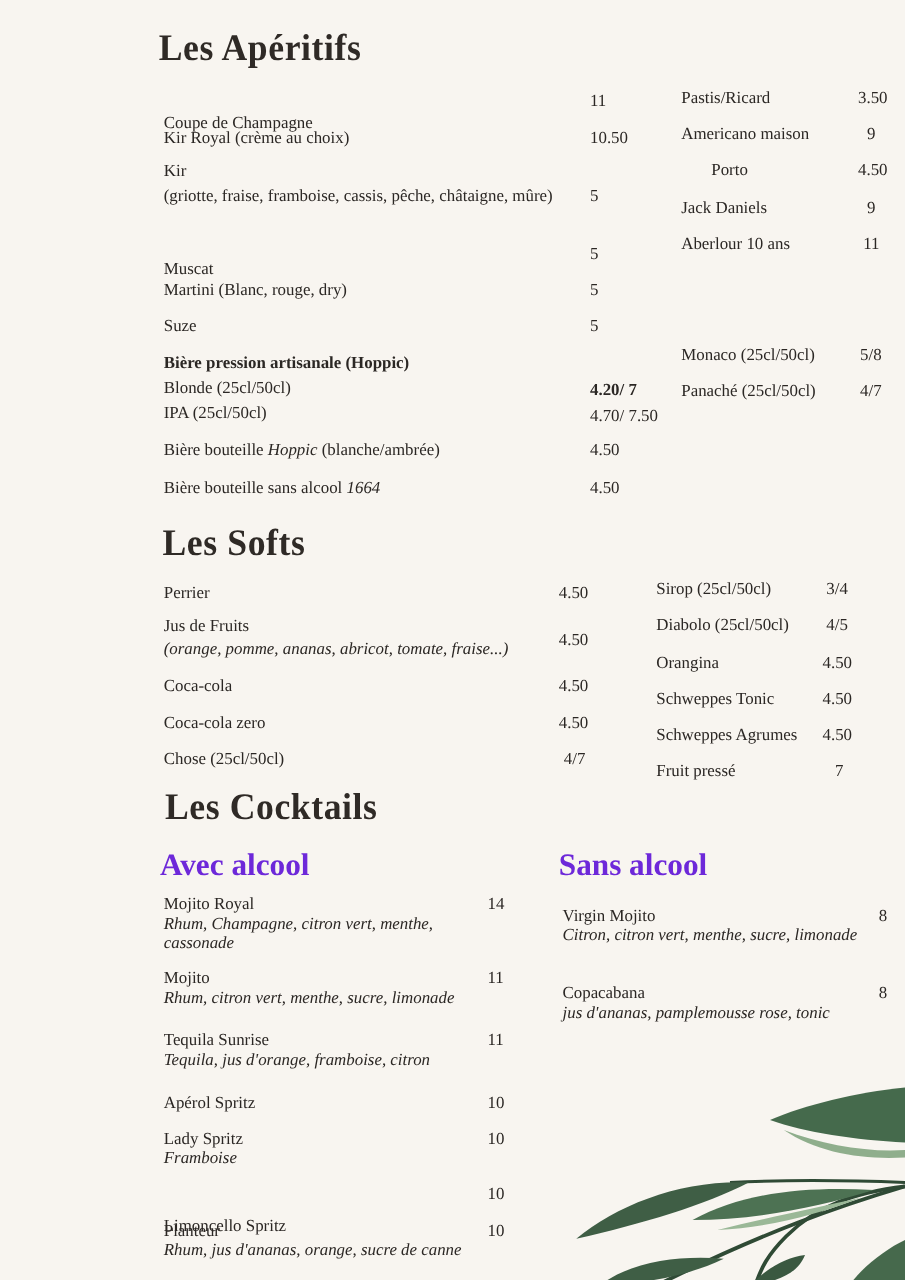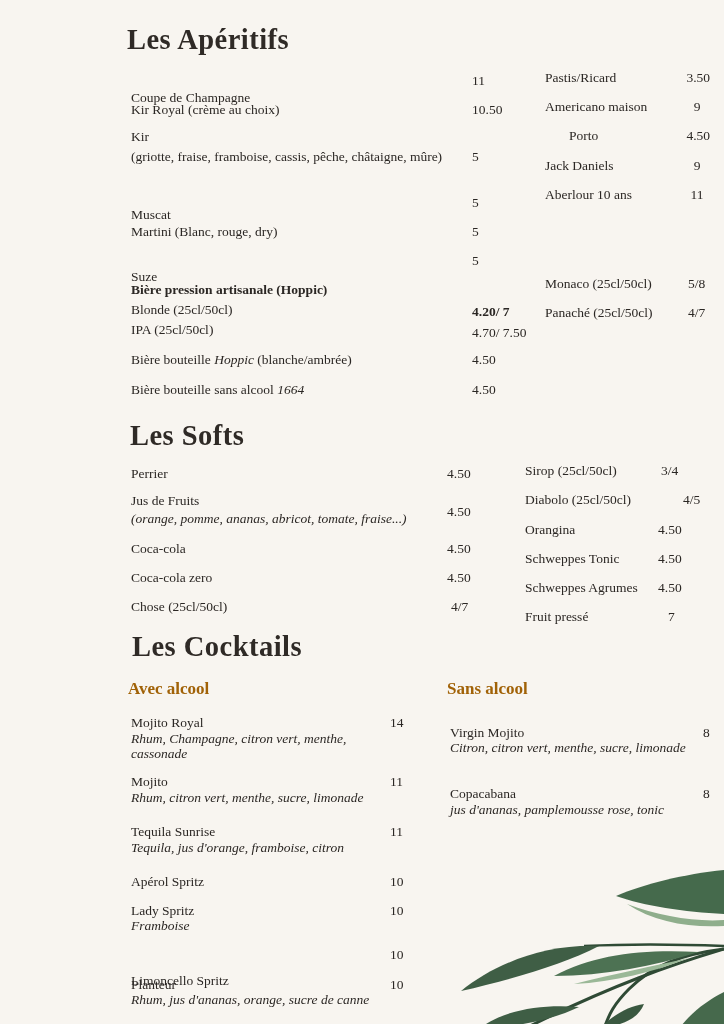--- a/index.html
+++ b/index.html
@@ -17,22 +17,22 @@
       font-size: 30px;
       letter-spacing: 0.5px;
       color: #2f2a26;
       white-space: nowrap;
       transform: scaleX(0.95);
       transform-origin: left center;
     }
     .h2 {
       font-family: "Liberation Serif", serif;
       font-weight: bold;
-      font-size: 17px;
-      color: #a16207;
+      font-size: 25px;
+      color: #6d28d9;
       white-space: nowrap;
     }
     .t {
       font-family: "Liberation Serif", serif;
       font-size: 13.5px;
       color: #2b2724;
       white-space: nowrap;
       line-height: 16px;
     }
     .i { font-style: italic; }
@@ -56,21 +56,21 @@
   <div class="abs t" style="left:131px; top:129px;">Kir</div>
   <div class="abs t" style="left:131px; top:149px;">(griotte, fraise, framboise, cassis, pêche, châtaigne, mûre)</div>
   <div class="abs t" style="left:472px; top:149px;">5</div>
 
   <div class="abs t" style="left:131px; top:195px;margin-top:12px;">Muscat</div>
   <div class="abs t" style="left:472px; top:195px;">5</div>
 
   <div class="abs t" style="left:131px; top:224px;">Martini  (Blanc, rouge, dry)</div>
   <div class="abs t" style="left:472px; top:224px;">5</div>
 
-  <div class="abs t" style="left:131px; top:253px;margin-top:16px;">Suze</div>
+  <div class="abs t" style="left:131px; top:253px;">Suze</div>
   <div class="abs t" style="left:472px; top:253px;">5</div>
 
   <div class="abs t b" style="left:131px; top:282px;">Bière pression artisanale (Hoppic)</div>
   <div class="abs t" style="left:131px; top:302px;">Blonde  (25cl/50cl)</div>
   <div class="abs t" style="left:472px; top:304px;font-weight:bold;">4.20/ 7</div>
   <div class="abs t" style="left:131px; top:322px;">IPA (25cl/50cl)</div>
   <div class="abs t" style="left:472px; top:325px;">4.70/ 7.50</div>
 
   <div class="abs t" style="left:131px; top:352px;"><span>Bière bouteille </span><span class="i">Hoppic</span><span> (blanche/ambrée)</span></div>
   <div class="abs t" style="left:472px; top:352px;">4.50</div>
@@ -120,21 +120,21 @@
 
   <div class="abs t" style="left:131px; top:599px;">Chose (25cl/50cl)</div>
   <div class="abs t" style="left:451px; top:599px;">4/7</div>
 </div>
 
 <div>
   <div class="abs t" style="left:525px; top:463px;">Sirop (25cl/50cl)</div>
   <div class="abs t" style="left:661px; top:463px;">3/4</div>
 
   <div class="abs t" style="left:525px; top:492px;">Diabolo (25cl/50cl)</div>
-  <div class="abs t" style="left:661px; top:492px;margin-left:22px;">4/5</div>
+  <div class="abs t" style="left:661px; top:492px;">4/5</div>
 
   <div class="abs t" style="left:525px; top:522px;">Orangina</div>
   <div class="abs t" style="left:658px; top:522px;">4.50</div>
 
   <div class="abs t" style="left:525px; top:551px;">Schweppes Tonic</div>
   <div class="abs t" style="left:658px; top:551px;">4.50</div>
 
   <div class="abs t" style="left:525px; top:580px;">Schweppes Agrumes</div>
   <div class="abs t" style="left:658px; top:580px;">4.50</div>
 

